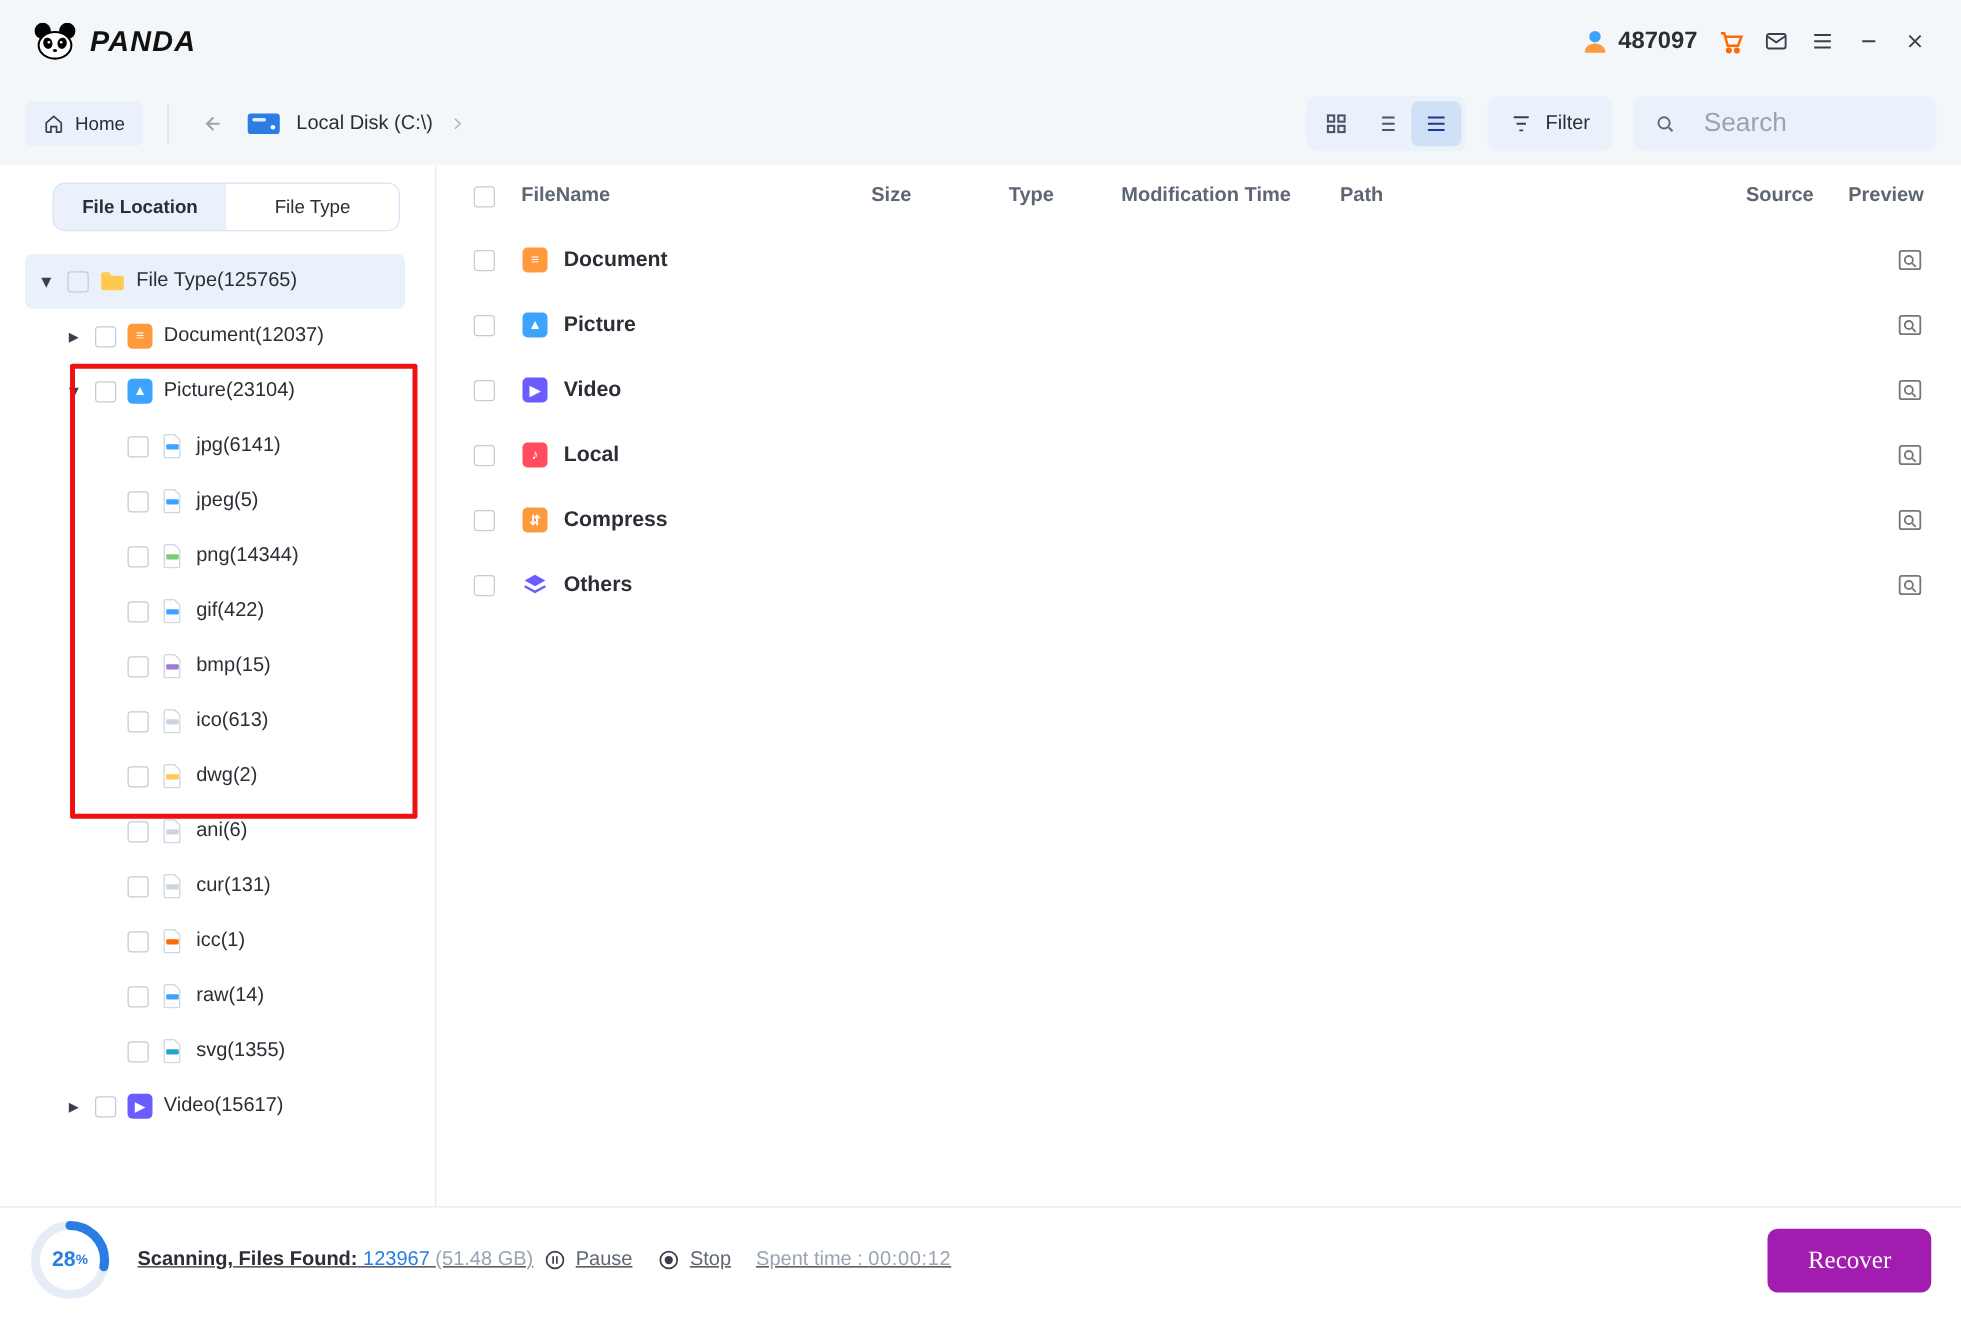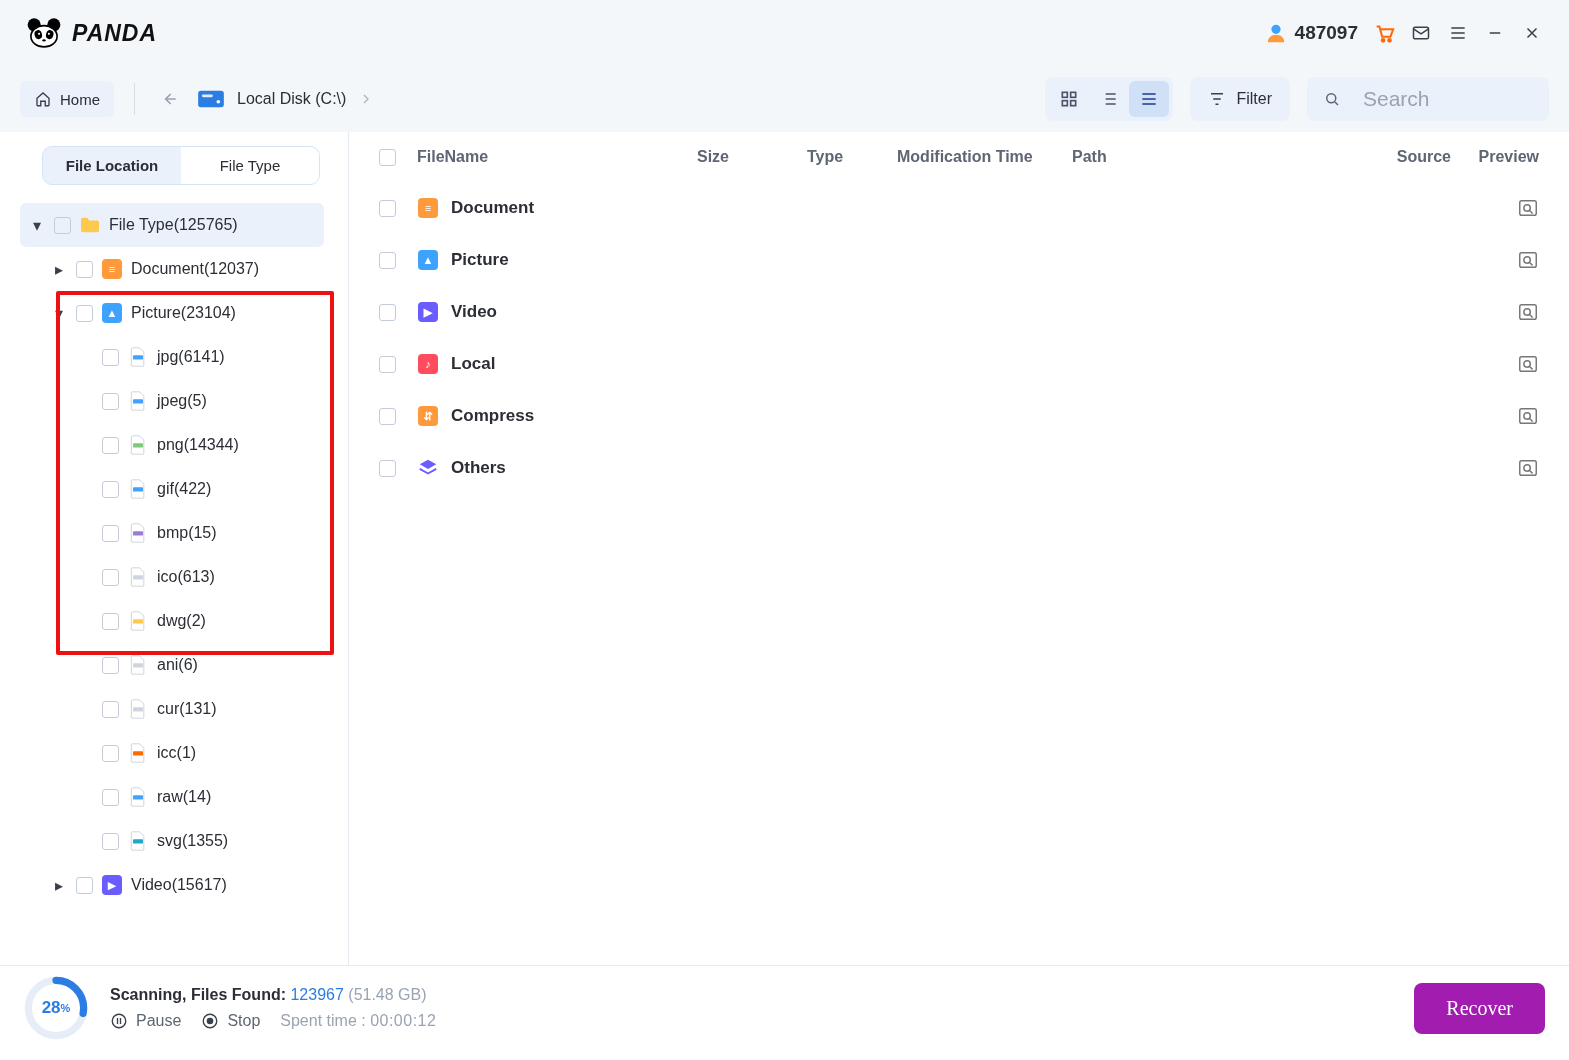--- a/index.html
+++ b/index.html
@@ -65,21 +65,21 @@
 .col-preview { flex: 0 0 88px; text-align:right;}
 
 .file-row { display:flex; align-items:center; height: 52px; padding: 0 30px; font-size:17px; }
 .file-name-cell { display:flex; align-items:center; gap:12px; flex:1;}
 .preview-btn { width:22px; height:22px; color:#777; cursor:pointer;}
 
 .footer { height:85px; border-top:1px solid #e5e9f0; display:flex; align-items:center; padding: 16px 24px; gap: 22px; }
 .progress-ring { width:64px; height:64px; position:relative; }
 .progress-ring .pct { position:absolute; inset:0; display:flex; align-items:center; justify-content:center; font-weight:700; color:#2b7de3; font-size:17px;}
 .progress-ring .pct small { font-size:11px;}
-.footer-main { flex:1; display:flex; flex-direction:column; gap:8px;}
+.footer-main { flex:1; display:flex; flex-direction:row; gap:8px;text-decoration:underline;}
 .footer-line1 { font-size:16px; }
 .footer-line1 .found-label { font-weight:700; }
 .footer-line1 .count { color:#2b7de3; font-weight:500;}
 .footer-line1 .size { color:#9aa3b2; }
 .footer-line2 { display:flex; align-items:center; gap: 20px; color:#5e6573; font-size:16px;}
 .ps-btn { display:flex; align-items:center; gap:8px; cursor:pointer;}
 .spent { color:#9aa3b2;}
 .spent .time { letter-spacing:.5px;}
 .recover-btn { background:#a21caf; color:#fff; padding: 14px 32px; font-size:20px; border:none; border-radius:8px; cursor:pointer;font-family:Liberation Serif, serif;}
 

